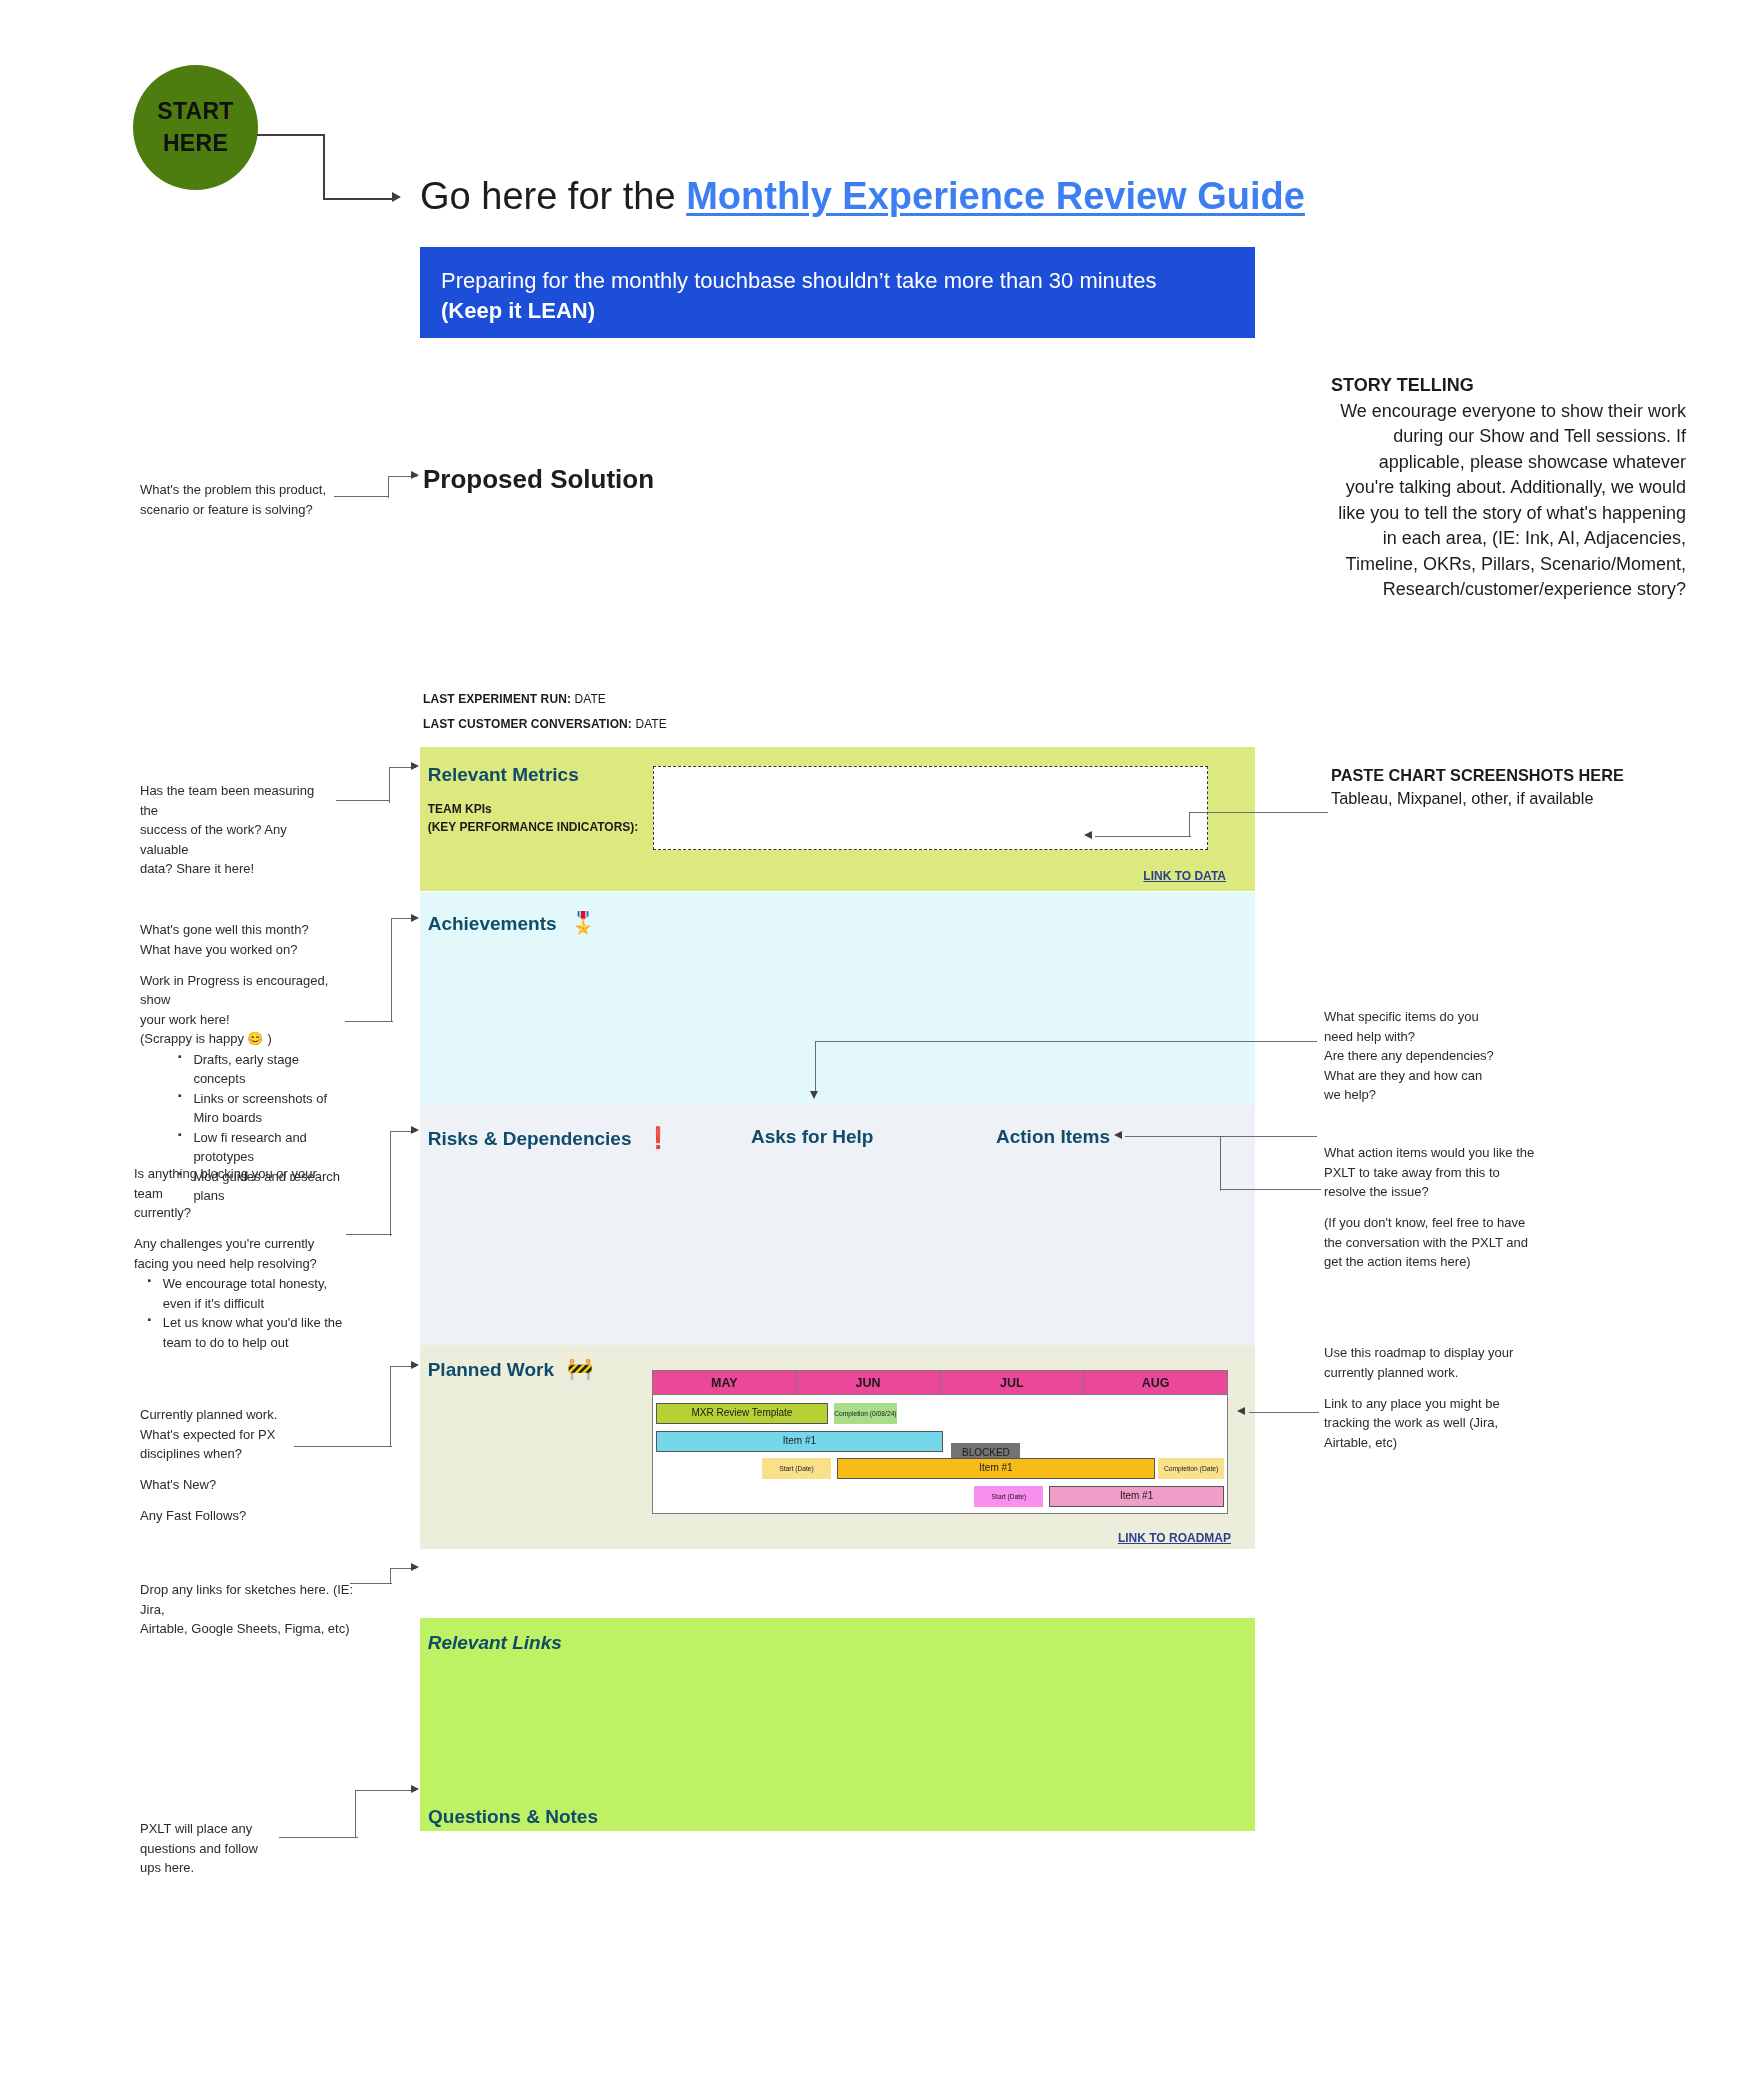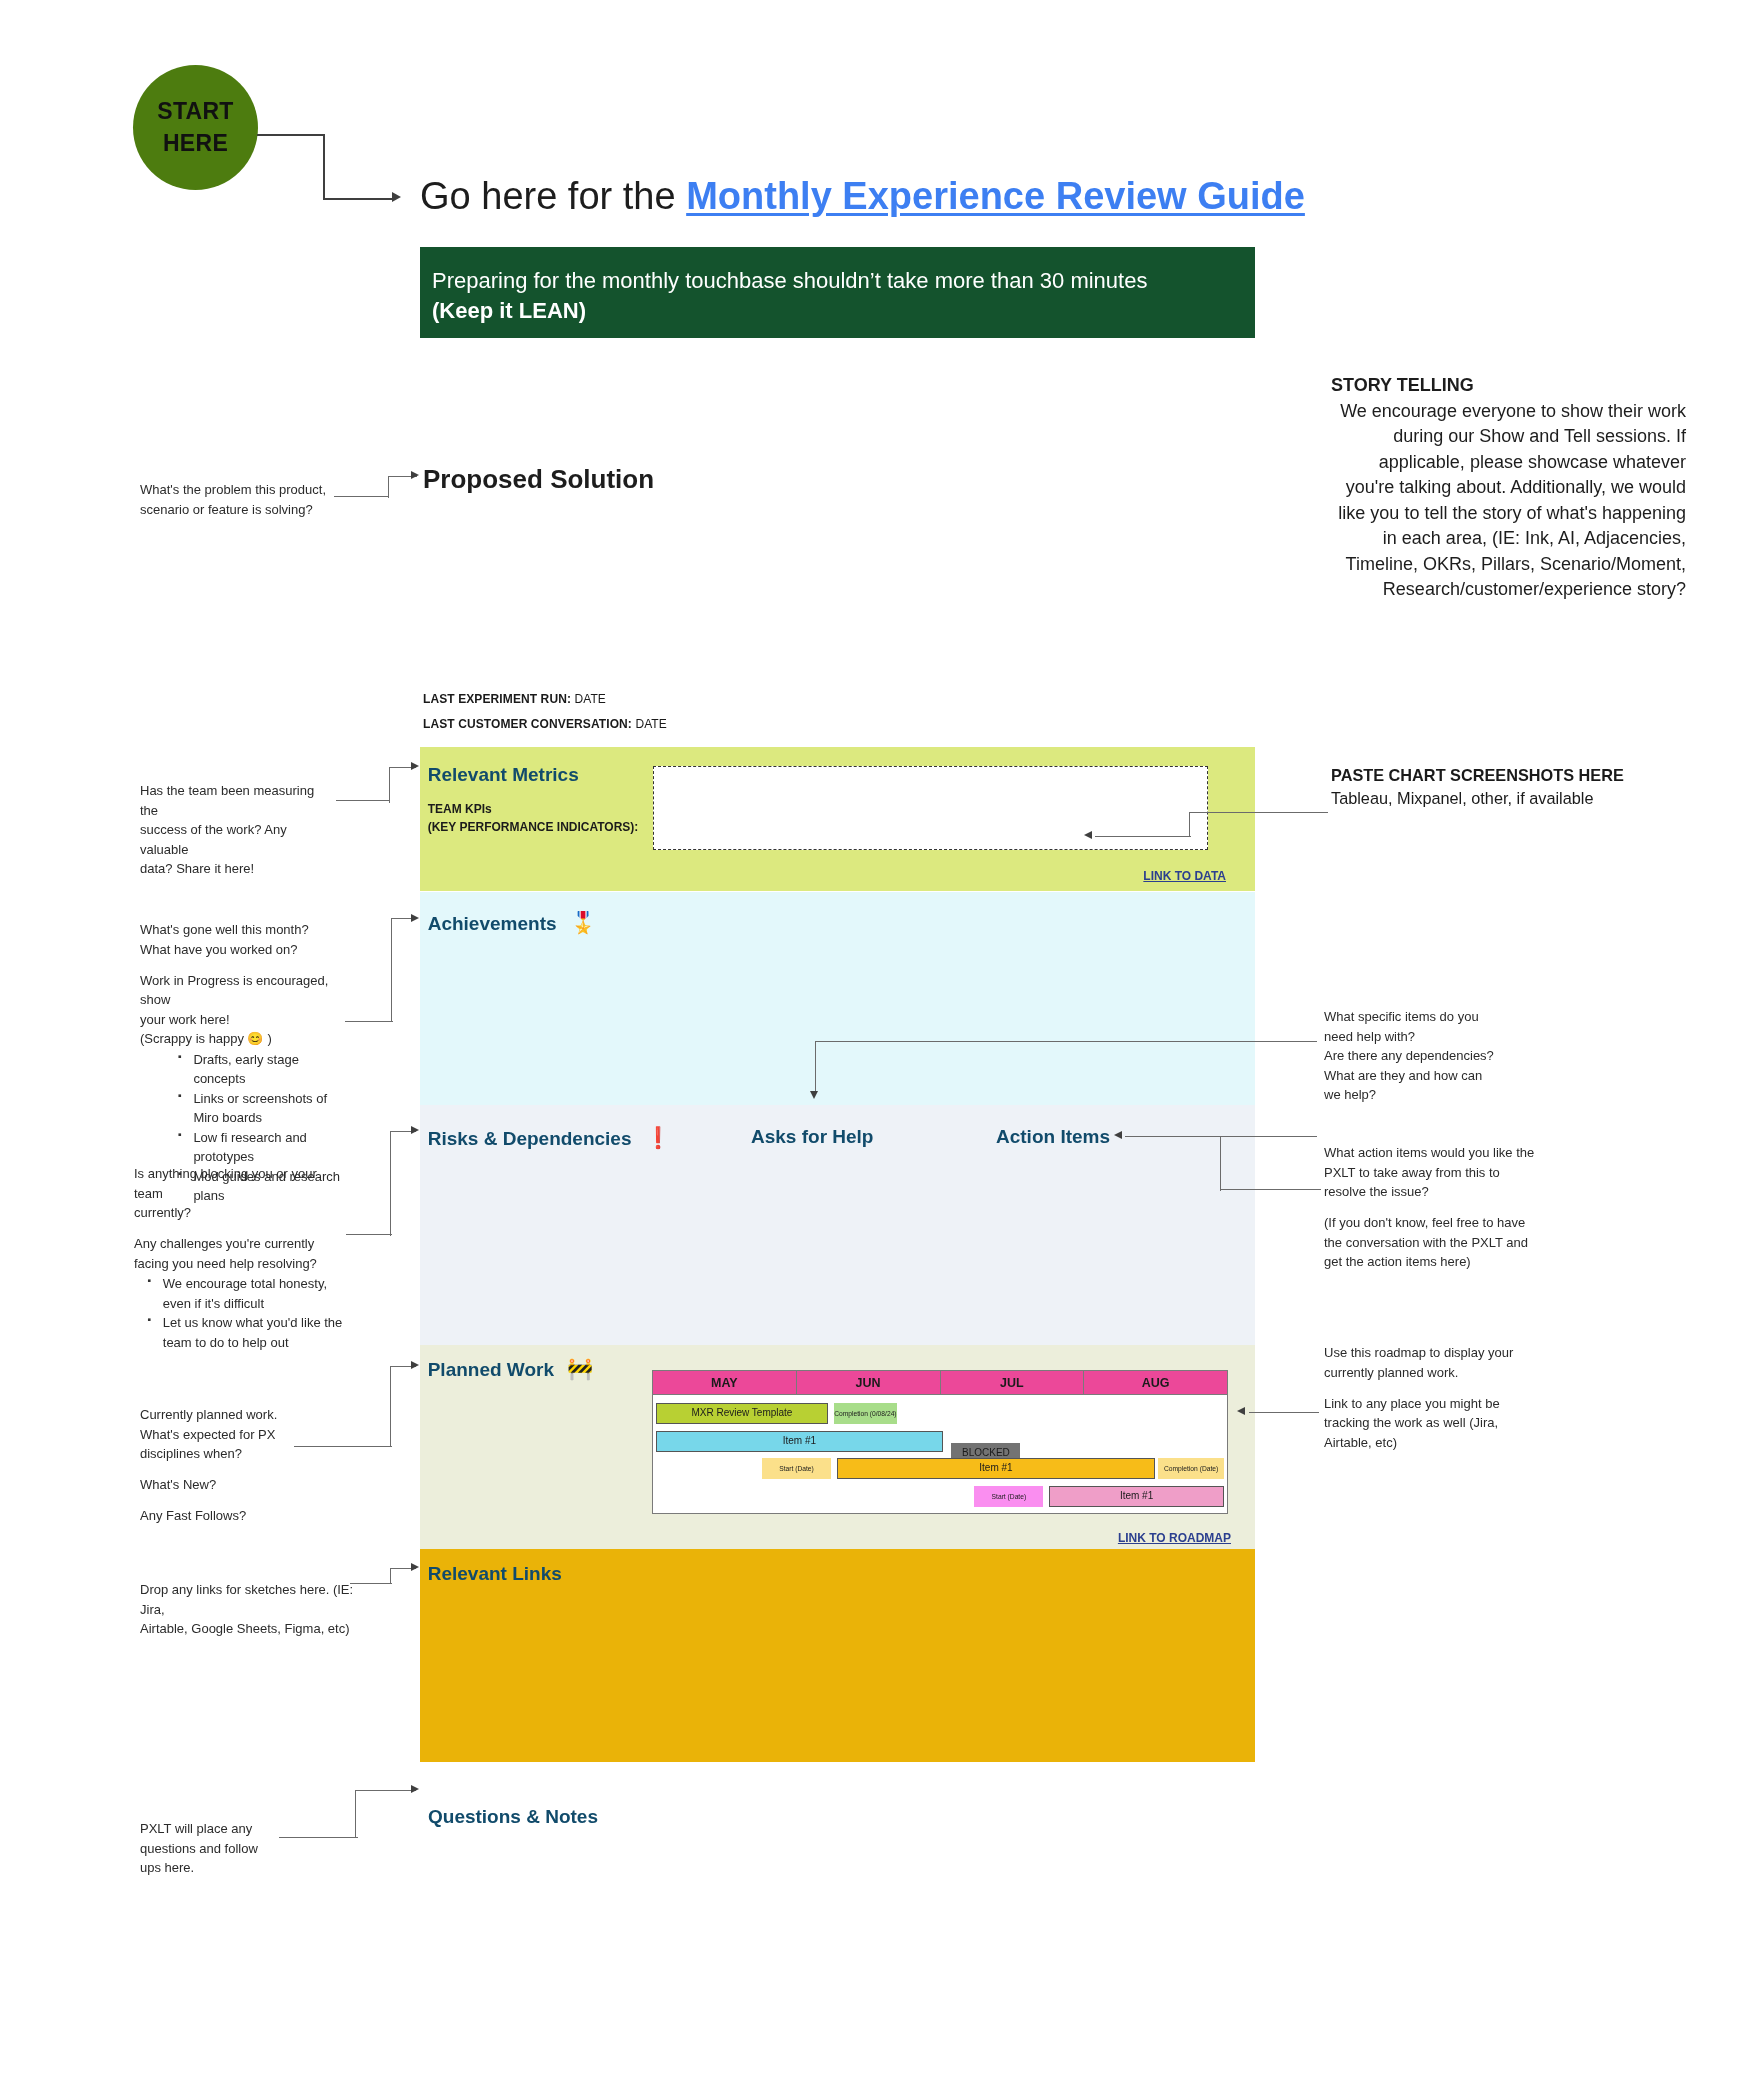--- a/index.html
+++ b/index.html
@@ -57,22 +57,22 @@
     white-space: nowrap;
   }
   #main-title .lnk {
     color: #3d7ff2; font-weight: bold;
     text-decoration: underline; text-underline-offset: 3.8px;
   }
 
   
   #banner {
     left: 420px; top: 247px; width: 835px; height: 91px;
-    background: #14532d; color: #fff;
-    padding: 19px 12px; font-size: 22px; line-height: 1.35;
+    background: #1d4ed8; color: #fff;
+    padding: 19px 21px; font-size: 22px; line-height: 1.35;
   }
   #banner .b2 { font-weight: bold; }
 
   
   #story-telling {
     left: 1331px; top: 373px; width: 355px;
     font-size: 18px; line-height: 1.42; color: #1d1d1d;
     text-align: right;
   }
   #story-telling .st-title { font-weight: bold; display:block; text-align:left;}
@@ -107,21 +107,21 @@
   }
   #last-lines b { font-weight: bold; }
 
   
   .block { position: absolute; left: 420px; width: 835px; }
 
   #blk-metrics   { top: 747px;  height: 144px; background: #dce97f; }
   #blk-achieve   { top: 892px;  height: 213px; background: #e3f8fb; }
   #blk-risks     { top: 1105px; height: 240px; background: #eef2f7; }
   #blk-planned   { top: 1345px; height: 204px; background: #eceedb; }
-  #blk-links     { top: 1549px; height: 213px; background: #eab308; }
+  #blk-links     { top: 1618px; height: 213px; background: #bef264; font-style: italic; }
 
   .sec-head {
     position: absolute; left: 7.7px;
     font-size: 19px; font-weight: bold; color: #114b6b;
     white-space: nowrap;
   }
   .sec-head .emoji { font-size: 21px; margin-left: 13.4px; }
 
   .sub-label {
     position: absolute; left: 7.7px;

